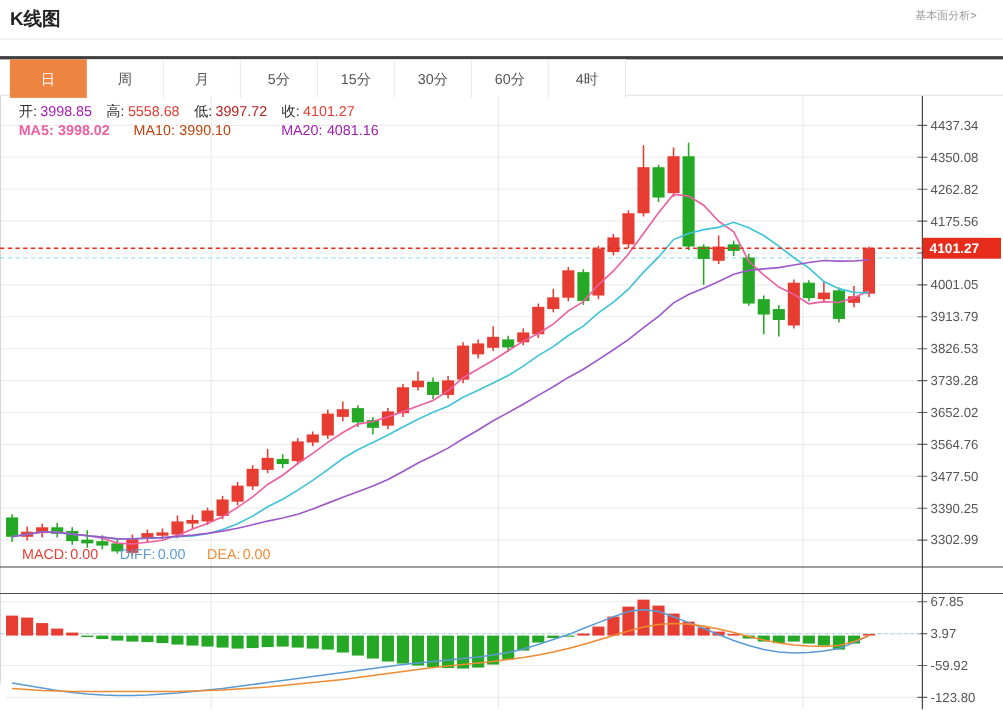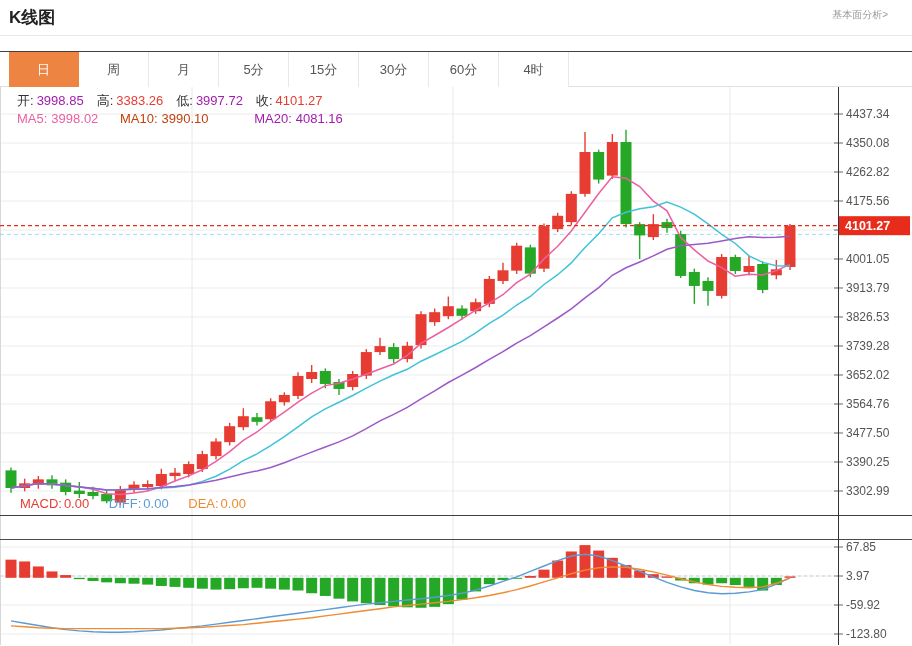--- a/index.html
+++ b/index.html
@@ -1,23 +1,23 @@
 <!DOCTYPE html>
 <html><head>
 <meta charset="utf-8">
 <style>
   html,body{margin:0;padding:0;background:#fff;}
   .app{width:912px;height:646px;position:relative;background:#fff;overflow:hidden;
-       font-family:"Liberation Sans",sans-serif;-webkit-font-smoothing:antialiased;}
+       font-family:"Liberation Sans",sans-serif;border-radius:29px;-webkit-font-smoothing:antialiased;}
   
   .header{height:36px;border-bottom:1px solid #e8e8e8;position:relative;padding-left:9px;box-sizing:border-box;}
   .header h1{margin:0;font-size:17px;line-height:36px;color:#222;font-weight:bold;}
   .header a{position:absolute;right:24px;top:0;line-height:30px;font-size:10px;color:#999;text-decoration:none;cursor:pointer;}
   
-  .tabs{position:relative;margin-top:15px;height:36px;border-top:1px solid #404040;border-bottom:1px solid #e0e0e0;
+  .tabs{position:relative;margin-top:15px;height:36px;border-top:3px solid #404040;border-bottom:1px solid #e0e0e0;
         padding-left:9px;box-sizing:border-box;background:#fff;white-space:nowrap;}
   .tab{display:inline-block;width:69px;height:35px;line-height:35px;text-align:center;font-size:13px;color:#555;
        border-right:1px solid #e8e8e8;cursor:pointer;vertical-align:top;background:#fff;}
   .tab.active{color:#fff;border-right-color:transparent;font-weight:normal;}
   
   .chart-wrap{position:relative;width:912px;height:558px;}
   .chart-wrap svg{display:block;}
   .row{position:absolute;font-size:13px;white-space:nowrap;pointer-events:none;}
   .row-quote{top:5px;left:17px;color:#333;}
   .row-quote .val{margin-left:3px;margin-right:13px;}
@@ -299,25 +299,25 @@
           <rect x="743.5" y="490.8022855353788" width="11" height="9.079524107701957" fill="#25a825"></rect>
           <rect x="757.1666666666666" y="490.8022855353788" width="11" height="12.711333750782728" fill="#25a825"></rect>
           <rect x="770.8333333333333" y="490.8022855353788" width="11" height="7.2636192861616" fill="#25a825"></rect>
           <rect x="784.5" y="489.4403569192235" width="11" height="1.3619286161552964" fill="#e63c32"></rect>
         </g>
         <polyline points="11.0,533.9 24.7,536.2 38.3,538.5 52.0,540.7 65.7,542.6 79.3,543.9 93.0,544.8 106.7,545.3 120.3,545.3 134.0,544.8 147.7,543.9 161.3,543.0 175.0,541.6 188.7,540.3 202.3,538.9 216.0,537.1 229.7,535.3 243.3,533.5 257.0,531.7 270.7,529.8 284.3,528.0 298.0,526.2 311.7,524.4 325.3,522.6 339.0,520.8 352.7,518.9 366.3,517.1 380.0,515.8 393.7,514.4 407.3,513.0 421.0,511.7 434.7,510.3 448.3,508.5 462.0,506.2 475.7,503.1 489.3,499.0 503.0,494.4 516.7,489.9 530.3,484.4 544.0,479.0 557.7,473.6 571.3,469.0 585.0,467.2 598.7,469.0 612.3,473.6 626.0,479.0 639.7,484.4 653.3,489.9 667.0,495.3 680.7,499.9 694.3,503.5 708.0,505.8 721.7,506.7 735.3,506.2 749.0,504.9 762.7,502.6 776.3,497.2 790.0,490.8" fill="none" stroke="#5b9bd5" stroke-width="1.4"></polyline>
         <polyline points="11.0,538.9 24.7,539.8 38.3,540.7 52.0,541.2 65.7,541.6 79.3,541.6 93.0,541.6 106.7,541.6 120.3,541.6 134.0,541.6 147.7,541.6 161.3,541.6 175.0,541.2 188.7,540.7 202.3,540.3 216.0,539.4 229.7,538.5 243.3,537.6 257.0,536.2 270.7,534.8 284.3,533.5 298.0,532.1 311.7,530.8 325.3,528.9 339.0,527.1 352.7,525.3 366.3,523.5 380.0,521.7 393.7,519.9 407.3,518.5 421.0,517.1 434.7,515.8 448.3,514.4 462.0,512.6 475.7,510.8 489.3,508.5 503.0,505.8 516.7,502.6 530.3,499.0 544.0,494.9 557.7,490.8 571.3,486.7 585.0,483.1 598.7,480.8 612.3,479.9 626.0,480.4 639.7,482.2 653.3,484.9 667.0,488.1 680.7,491.7 694.3,494.9 708.0,497.6 721.7,499.4 735.3,500.3 749.0,500.8 762.7,499.9 776.3,496.3 790.0,490.8" fill="none" stroke="#ef8b31" stroke-width="1.4"></polyline>
       </svg>
 
     <div class="row row-quote">
-      <span class="lbl">开:</span><span class="val" style="color: #a21caf;">3998.85</span><span class="lbl">高:</span><span class="val" style="color: rgb(230, 60, 50);">3383.26</span><span class="lbl">低:</span><span class="val" style="color: #a21caf; margin-top: 44px;">3997.72</span><span class="lbl">收:</span><span class="val" style="color: rgb(230, 60, 50);">4101.27</span>
+      <span class="lbl">开:</span><span class="val" style="color: #a21caf;">3998.85</span><span class="lbl">高:</span><span class="val" style="color: rgb(230, 60, 50);">5558.68</span><span class="lbl">低:</span><span class="val" style="color: #b91c1c; margin-top: 44px;">3997.72</span><span class="lbl">收:</span><span class="val" style="color: rgb(230, 60, 50);">4101.27</span>
     </div>
 
     <div class="row row-mas">
-      <span class="pair" style="color: rgb(236, 95, 160);"><span>MA5:</span><span class="val">3998.02</span></span>
+      <span class="pair" style="color: rgb(236, 95, 160); font-weight: bold;"><span>MA5:</span><span class="val">3998.02</span></span>
       <span class="pair" style="color: #c2410c;"><span>MA10:</span><span class="val">3990.10</span></span>
       <span class="pair" style="color: #a21caf; margin-left: 24px;"><span>MA20:</span><span class="val">4081.16</span></span>
     </div>
 
     <div class="row row-macd">
       <span class="pair" style="color: rgb(230, 60, 50);"><span>MACD:</span><span class="val">0.00</span></span>
       <span class="pair" style="color: rgb(91, 155, 213);"><span>DIFF:</span><span class="val">0.00</span></span>
       <span class="pair" style="color: rgb(239, 139, 49);"><span>DEA:</span><span class="val">0.00</span></span>
     </div>
   </div>

